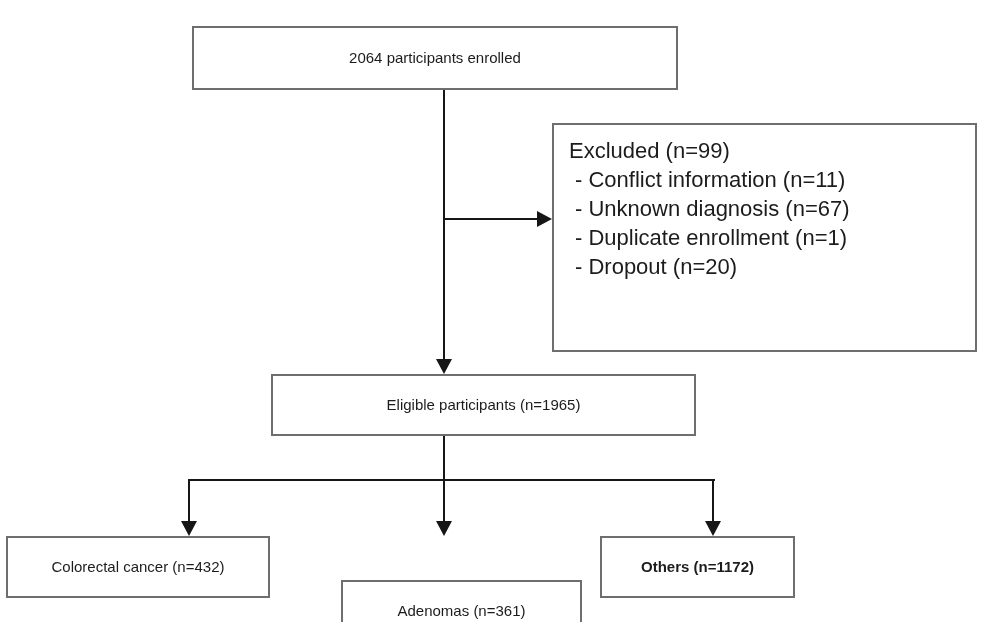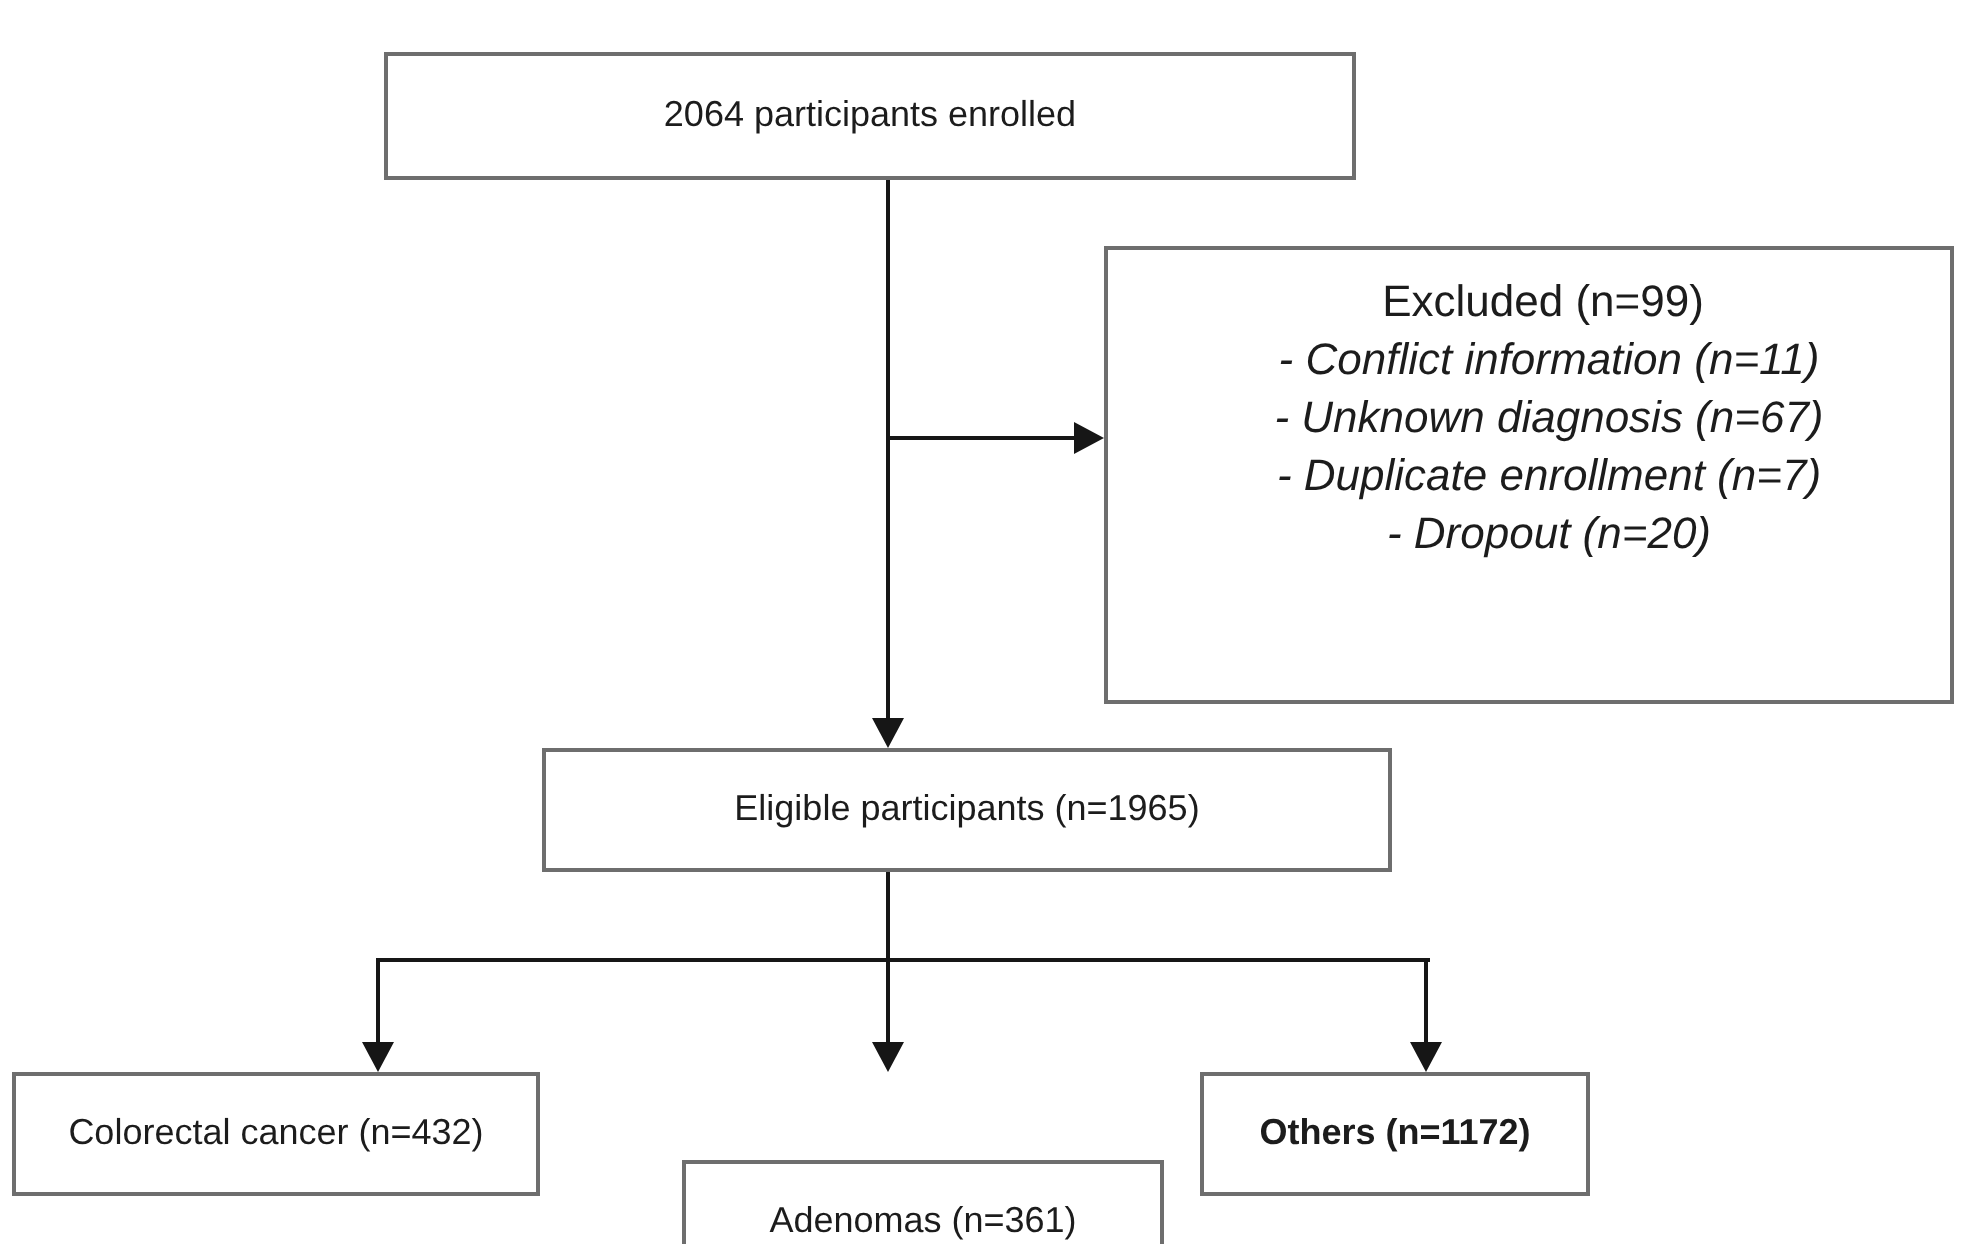--- a/index.html
+++ b/index.html
@@ -13,42 +13,42 @@
     overflow: hidden;
   }
   .box {
     position: absolute;
     background: #ffffff;
     border: 2px solid #6e6e6e;
     box-sizing: border-box;
     display: flex;
     align-items: center;
     justify-content: center;
-    font-size: 18px;
+    font-size: 15px;
     line-height: 1.2;
     text-align: center;
     white-space: nowrap;
   }
   .box-enrolled   { left: 192px; top: 26px;  width: 486px; height: 64px; }
   .box-excluded   {
     left: 552px; top: 123px; width: 425px; height: 229px;
     flex-direction: column;
-    align-items: center;
+    align-items: flex-start;
     justify-content: flex-start;
     text-align: left;
     padding: 11px 1px 8px 15px;
     font-size: 22px;
     line-height: 29px;
   }
   .box-eligible   { left: 227px; top: 374px; width: 425px; height: 62px; margin-left: 44px; }
   .box-colorectal { left: 6px;   top: 536px; width: 264px; height: 62px; }
   .box-adenomas   { left: 341px; top: 536px; width: 241px; height: 62px; margin-top: 44px; }
   .box-others     { left: 600px; top: 536px; width: 195px; height: 62px; font-weight: bold; }
 
-  .excluded-item { padding-left: 6px; font-style: italic; }
+  .excluded-item { padding-left: 6px; }
 
   .vline, .hline { position: absolute; background: #161616; }
 
   
   .line-trunk-top    { left: 443px; top: 90px;  width: 2px;  height: 270px; }
   
   .line-branch       { left: 444px; top: 218px; width: 94px; height: 2px; }
   
   .line-trunk-bottom { left: 443px; top: 436px; width: 2px;  height: 86px; }
   
@@ -80,21 +80,21 @@
 <body>
 
 <div class="canvas">
 
   <div class="box box-enrolled">2064 participants enrolled</div>
 
   <div class="box box-excluded">
     <div>Excluded (n=99)</div>
     <div class="excluded-item">- Conflict information (n=11)</div>
     <div class="excluded-item">- Unknown diagnosis (n=67)</div>
-    <div class="excluded-item">- Duplicate enrollment (n=7)</div>
+    <div class="excluded-item">- Duplicate enrollment (n=1)</div>
     <div class="excluded-item">- Dropout (n=20)</div>
   </div>
 
   <div class="box box-eligible">Eligible participants (n=1965)</div>
 
   <div class="box box-colorectal">Colorectal cancer (n=432)</div>
 
   <div class="box box-adenomas">Adenomas (n=361)</div>
 
   <div class="box box-others">Others (n=1172)</div>

